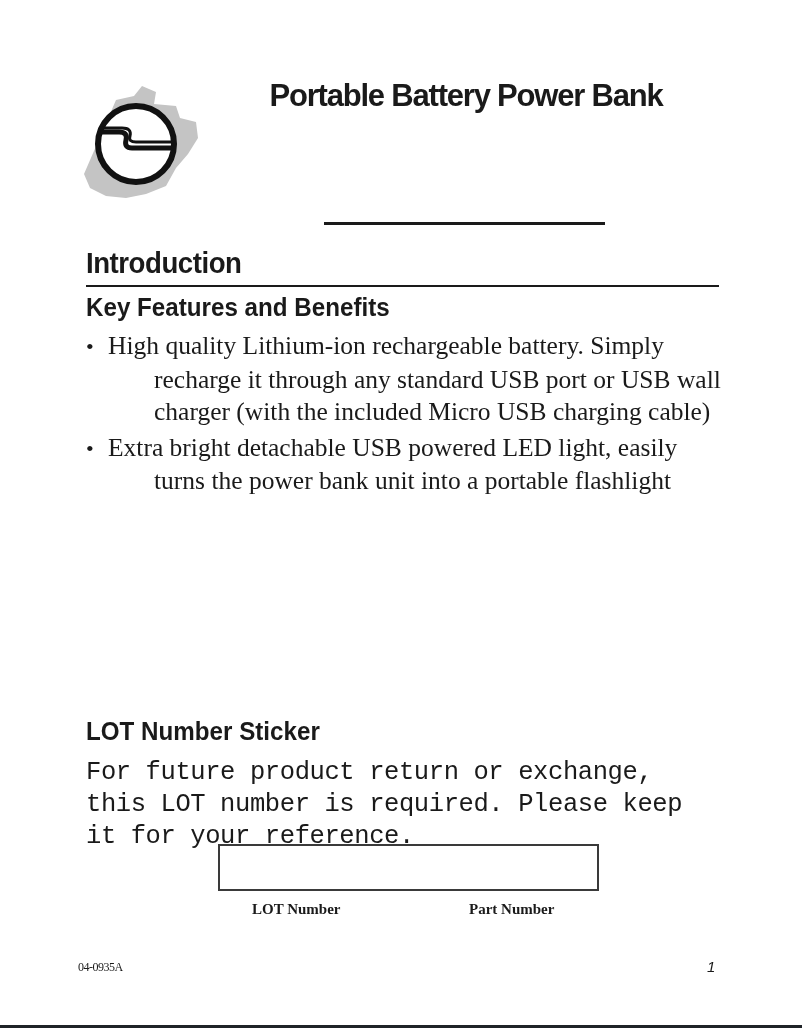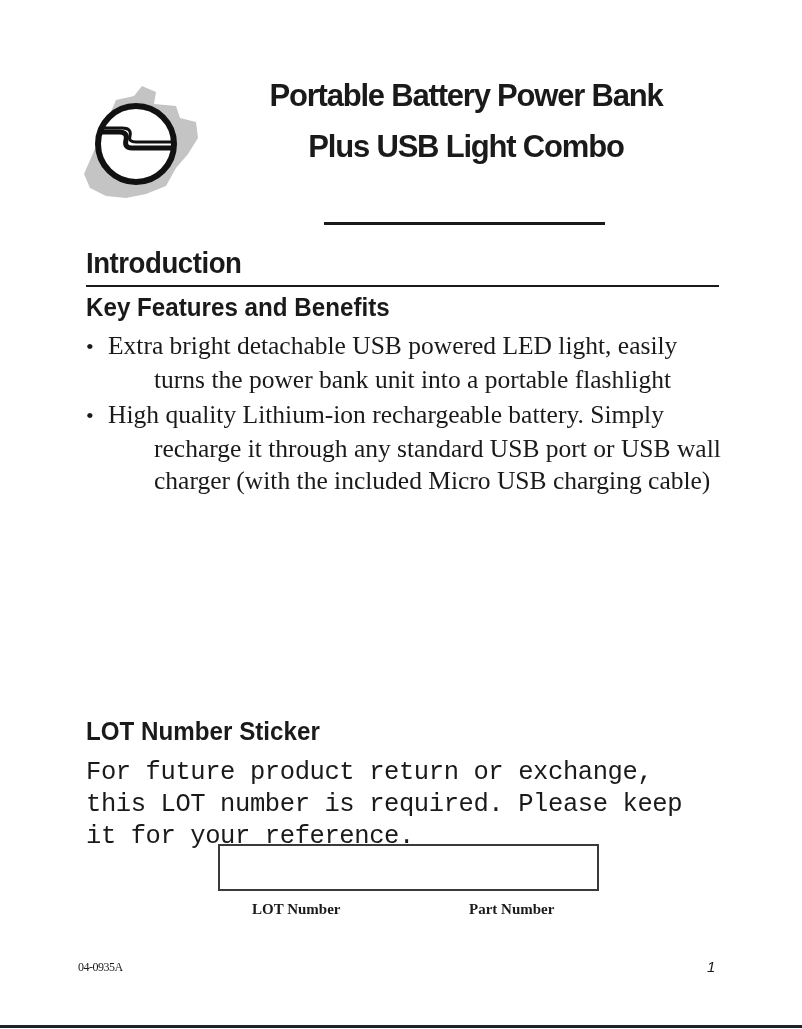--- a/index.html
+++ b/index.html
@@ -43,32 +43,31 @@
       <polygon points="8,98 40,24 58,20 66,10 80,16 78,28 100,30 104,42 120,46 122,62 112,78 100,92 90,110 70,118 50,122 30,120 14,112"></polygon>
     </g>
     <circle cx="60" cy="68" r="38" fill="#ffffff" stroke="#111" stroke-width="6"></circle>
     <path d="M23,56 L43,56 Q52,56 50,64 Q48,72 56,72 L98,72" fill="none" stroke="#111" stroke-width="5"></path>
     <path d="M25,52 L46,52 Q56,52 54,60 Q52,66 60,66 L97,66" fill="none" stroke="#111" stroke-width="3"></path>
     <path d="M28,46 Q60,30 96,60" fill="none" stroke="#ffffff" stroke-width="0"></path>
   </svg>
 
   <div class="title-block">
     <span class="title-line">Portable Battery Power Bank</span>
-    <span class="title-line">Plus USB Light Combo</span>
   </div>
   <div class="title-rule"></div>
 
   <div class="h1">Introduction</div>
   <div class="h1-rule"></div>
 
   <div class="h2 kf">Key Features and Benefits</div>
 
   <ul class="bullets">
+    <li class="bullet-item"><span class="bullet-dot">•</span><span class="bullet-text">High quality Lithium-ion rechargeable battery. Simply recharge it through any standard USB port or USB wall charger (with the included Micro USB charging cable)</span></li>
     <li class="bullet-item"><span class="bullet-dot">•</span><span class="bullet-text">Extra bright detachable USB powered LED light, easily turns the power bank unit into a portable flashlight</span></li>
-    <li class="bullet-item"><span class="bullet-dot">•</span><span class="bullet-text">High quality Lithium-ion rechargeable battery. Simply recharge it through any standard USB port or USB wall charger (with the included Micro USB charging cable)</span></li>
   </ul>
 
   <div class="h2 lot">LOT Number Sticker</div>
   <p class="para">For future product return or exchange, this LOT number is required.  Please keep it for your reference.</p>
 
   <div class="lot-box"></div>
   <div class="lot-label left">LOT Number</div>
   <div class="lot-label right">Part Number</div>
 
   <div class="doc-code">04-0935A</div>

